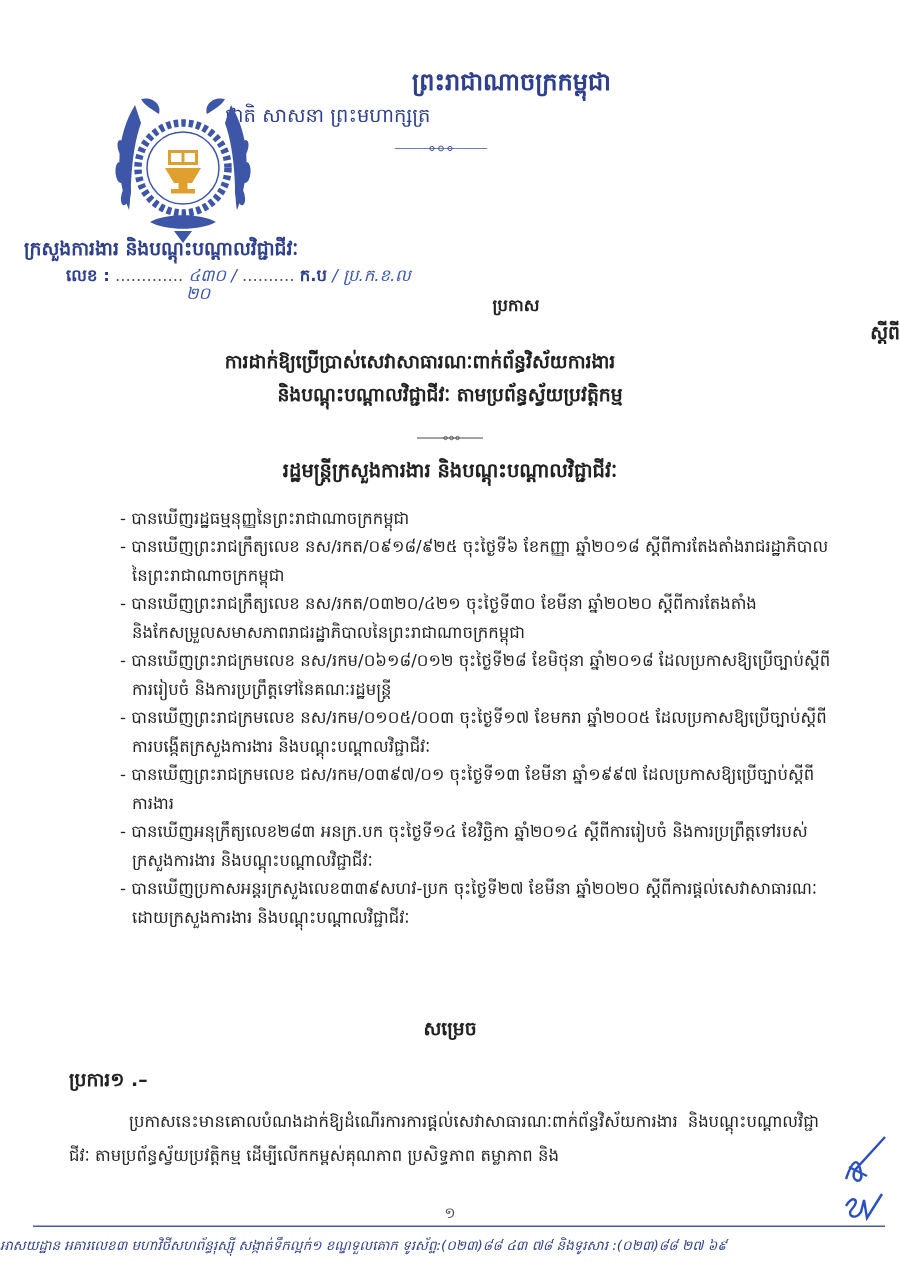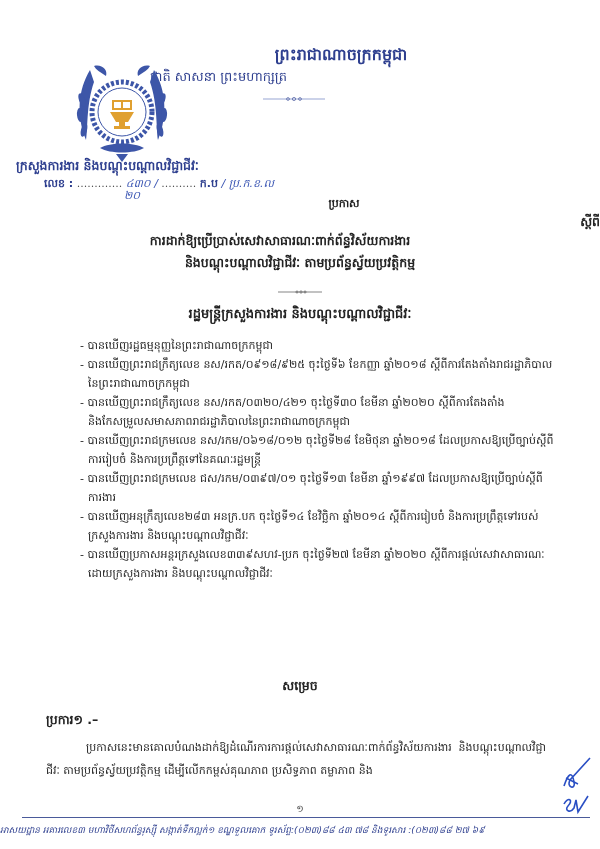--- a/index.html
+++ b/index.html
@@ -117,20 +117,21 @@
   <circle cx="27" cy="2" r="1.1" fill="none" stroke="#333" stroke-width="0.5"></circle>
 </svg>
 
 <div class="abs minister">រដ្ឋមន្ត្រីក្រសួងការងារ និងបណ្តុះបណ្តាលវិជ្ជាជីវៈ</div>
 
 <ul class="abs considerations">
   <li>- បានឃើញរដ្ឋធម្មនុញ្ញនៃព្រះរាជាណាចក្រកម្ពុជា</li>
   <li>- បានឃើញព្រះរាជក្រឹត្យលេខ នស/រកត/០៩១៨/៩២៥ ចុះថ្ងៃទី៦ ខែកញ្ញា ឆ្នាំ២០១៨ ស្តីពីការតែងតាំងរាជរដ្ឋាភិបាល នៃព្រះរាជាណាចក្រកម្ពុជា</li>
   <li>- បានឃើញព្រះរាជក្រឹត្យលេខ នស/រកត/០៣២០/៤២១ ចុះថ្ងៃទី៣០ ខែមីនា ឆ្នាំ២០២០ ស្តីពីការតែងតាំង និងកែសម្រួលសមាសភាពរាជរដ្ឋាភិបាលនៃព្រះរាជាណាចក្រកម្ពុជា</li>
   <li>- បានឃើញព្រះរាជក្រមលេខ នស/រកម/០៦១៨/០១២ ចុះថ្ងៃទី២៨ ខែមិថុនា ឆ្នាំ២០១៨ ដែលប្រកាសឱ្យប្រើច្បាប់ស្តីពីការរៀបចំ និងការប្រព្រឹត្តទៅនៃគណៈរដ្ឋមន្ត្រី</li>
+  <li>- បានឃើញព្រះរាជក្រមលេខ នស/រកម/០១០៥/០០៣ ចុះថ្ងៃទី១៧ ខែមករា ឆ្នាំ២០០៥ ដែលប្រកាសឱ្យប្រើច្បាប់ស្តីពីការបង្កើតក្រសួងការងារ និងបណ្តុះបណ្តាលវិជ្ជាជីវៈ</li>
   <li>- បានឃើញព្រះរាជក្រមលេខ ជស/រកម/០៣៩៧/០១ ចុះថ្ងៃទី១៣ ខែមីនា ឆ្នាំ១៩៩៧ ដែលប្រកាសឱ្យប្រើច្បាប់ស្តីពីការងារ</li>
   <li>- បានឃើញអនុក្រឹត្យលេខ២៨៣ អនក្រ.បក ចុះថ្ងៃទី១៤ ខែវិច្ឆិកា ឆ្នាំ២០១៤ ស្តីពីការរៀបចំ និងការប្រព្រឹត្តទៅរបស់ក្រសួងការងារ និងបណ្តុះបណ្តាលវិជ្ជាជីវៈ</li>
   <li>- បានឃើញប្រកាសអន្តរក្រសួងលេខ៣៣៩សហវ-ប្រក ចុះថ្ងៃទី២៧ ខែមីនា ឆ្នាំ២០២០ ស្តីពីការផ្តល់សេវាសាធារណៈដោយក្រសួងការងារ និងបណ្តុះបណ្តាលវិជ្ជាជីវៈ</li>
 </ul>
 
 <div class="abs decides">សម្រេច</div>
 <div class="abs article">ប្រការ១ .–</div>
 <div class="abs article-body">ប្រកាសនេះមានគោលបំណងដាក់ឱ្យដំណើរការការផ្តល់សេវាសាធារណៈពាក់ព័ន្ធវិស័យការងារ និងបណ្តុះបណ្តាលវិជ្ជាជីវៈ តាមប្រព័ន្ធស្វ័យប្រវត្តិកម្ម ដើម្បីលើកកម្ពស់គុណភាព ប្រសិទ្ធភាព តម្លាភាព និង</div>
 
 <svg class="sig" style="left:560px; top:756px; width:32px; height:36px;" viewBox="0 0 32 36">

